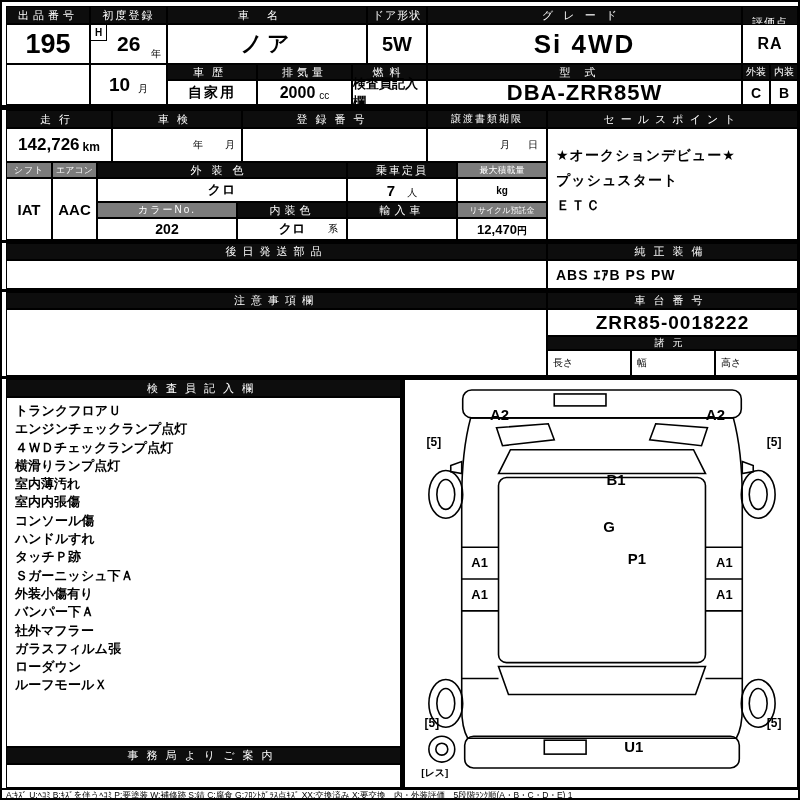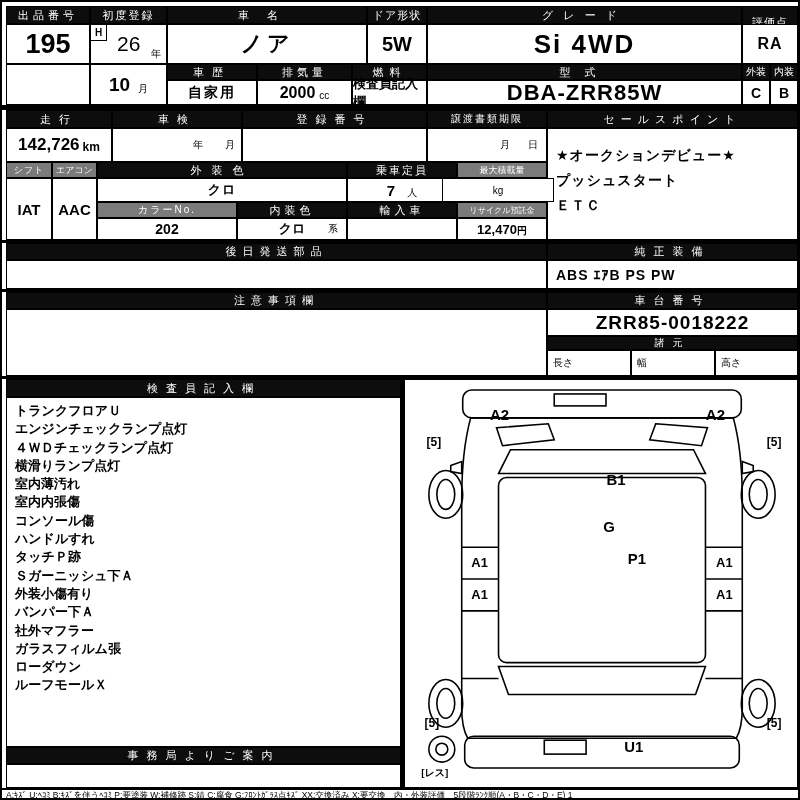--- a/index.html
+++ b/index.html
@@ -23,21 +23,21 @@
   <div class="c h" style="left:165px;top:4px;width:200px;height:18px;letter-spacing:18px">車名</div>
   <div class="c h" style="left:365px;top:4px;width:60px;height:18px;letter-spacing:1px">ドア形状</div>
   <div class="c h" style="left:425px;top:4px;width:315px;height:18px;letter-spacing:10px">グレード</div>
   <div class="c h" style="left:740px;top:4px;width:56px;height:32px;letter-spacing:1px">評価点</div>
 
   <div class="c v" style="left:4px;top:22px;width:84px;height:40px;font-size:27px">195</div>
   <div class="c" style="left:4px;top:62px;width:84px;height:41px"></div>
 
   <div class="c" style="left:88px;top:22px;width:77px;height:40px">
     <span style="position:absolute;left:0;top:0;width:15px;height:15px;border-right:1px solid #000;border-bottom:1px solid #000;font-size:10px;font-weight:bold;display:flex;align-items:center;justify-content:center">H</span>
-    <span style="position:absolute;left:26px;top:7px;font-size:21px;font-weight:normal">26</span>
+    <span style="position:absolute;left:26px;top:7px;font-size:21px;font-weight:bold">26</span>
     <span style="position:absolute;right:5px;bottom:2px;font-size:10px">年</span>
   </div>
   <div class="c v" style="left:88px;top:62px;width:77px;height:41px">
     <span style="font-size:19px">10</span>
     <span class="unit" style="font-size:10px;margin-left:8px;margin-top:8px">月</span>
   </div>
 
   <div class="c v" style="left:165px;top:22px;width:200px;height:40px;font-size:22px;letter-spacing:4px">ノア</div>
   <div class="c v" style="left:365px;top:22px;width:60px;height:40px;font-size:20px">5W</div>
   <div class="c v" style="left:425px;top:22px;width:315px;height:40px;font-size:26px;letter-spacing:2px">Si 4WD</div>
@@ -101,21 +101,21 @@
   <div class="c h" style="left:95px;top:160px;width:250px;height:16px;letter-spacing:10px">外装色</div>
   <div class="c v" style="left:95px;top:176px;width:250px;height:24px;font-size:13px;letter-spacing:1px">クロ</div>
 
   <div class="c h" style="left:345px;top:160px;width:110px;height:16px;letter-spacing:2px">乗車定員</div>
   <div class="c v" style="left:345px;top:176px;width:110px;height:24px">
     <span style="font-size:15px">7</span>
     <span class="unit" style="font-size:10px;margin-left:12px;margin-top:5px">人</span>
   </div>
 
   <div class="c h g" style="left:455px;top:160px;width:90px;height:16px;font-size:9px">最大積載量</div>
-  <div class="c v" style="left:440px;top:176px;width:112px;height:24px;font-weight:normal">
+  <div class="c v" style="left:455px;top:176px;width:90px;height:24px;font-weight:bold">
     <span style="font-size:10px">kg</span>
   </div>
 
   <div class="c h g" style="left:95px;top:200px;width:140px;height:16px;font-size:10px;letter-spacing:2px">カラーNo.</div>
   <div class="c v" style="left:95px;top:216px;width:140px;height:22px;font-size:14px">202</div>
 
   <div class="c h" style="left:235px;top:200px;width:110px;height:16px;letter-spacing:4px">内装色</div>
   <div class="c v" style="left:235px;top:216px;width:110px;height:22px">
     <span style="font-size:13px">クロ</span>
     <span class="unit" style="position:absolute;right:8px;font-size:10px">系</span>

